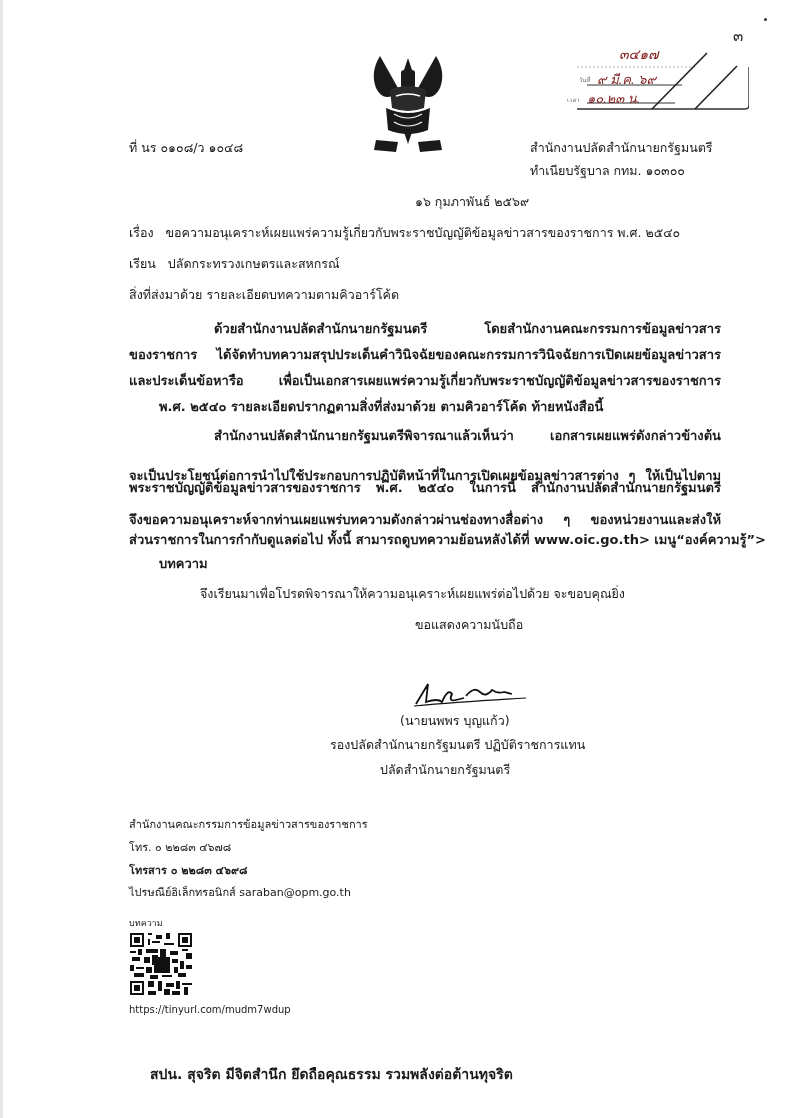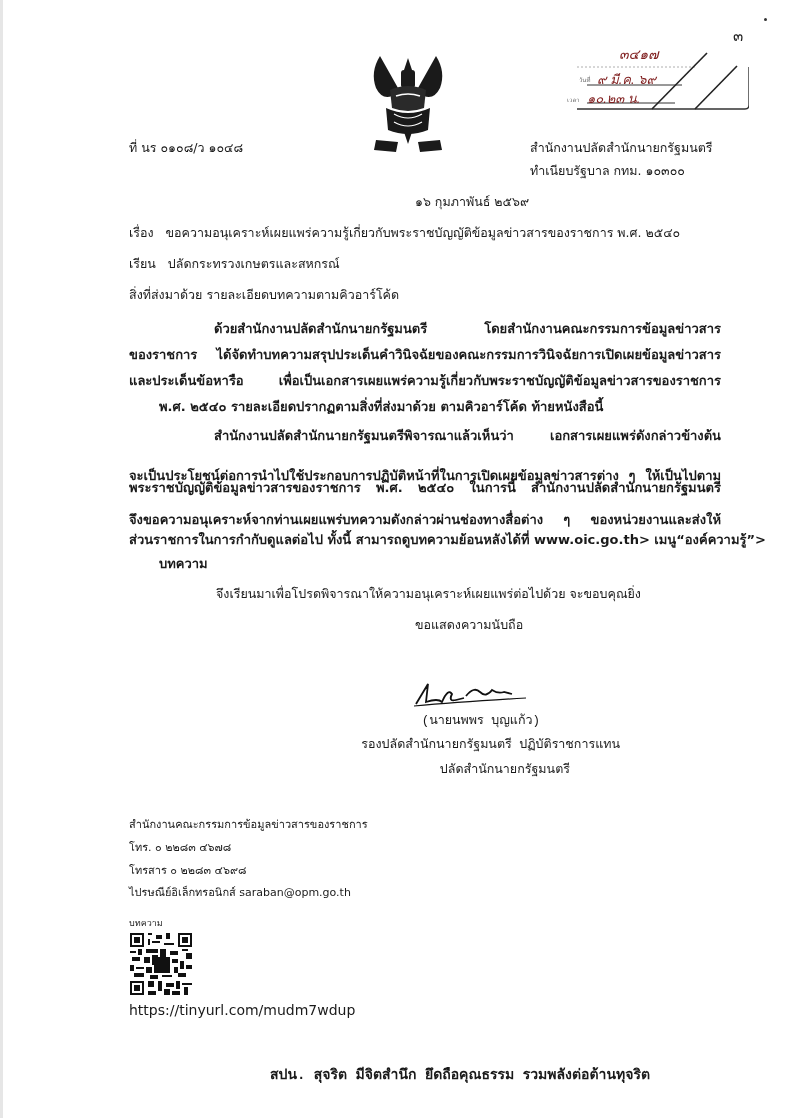--- a/index.html
+++ b/index.html
@@ -6,25 +6,25 @@
   body {
     width: 800px; height: 1118px; position: relative; overflow: hidden;
     background: #ffffff;
     font-family: "DejaVu Sans", "Liberation Sans", sans-serif;
     color: #1a1a1a;
   }
   .edge-left { position: absolute; left: 0; top: 0; width: 3px; height: 1118px; background: #e6e6e6; }
   .abs { position: absolute; white-space: nowrap; }
   .t13 { font-size: 12.5px; line-height: 16px; }
   .t12 { font-size: 11px; line-height: 16px; }
-  .t11 { font-size: 14px; line-height: 14px; }
+  .t11 { font-size: 10px; line-height: 14px; }
   .body-line { position: absolute; left: 129px; width: 592px; font-size: 13px; line-height: 16px; white-space: nowrap; text-align: justify; text-align-last: justify; font-weight: bold; }
   .body-line.last { text-align-last: left; margin-left: 30px; }
   .body-line.indent { left: 214px; width: 507px; }
-  .center { text-align: right; font-family: Liberation Mono, monospace; }
+  .center { text-align: left; }
   .handwrite { font-family: Liberation Sans, sans-serif; font-style: italic; color: #7f1d1d; }
   .page-mark { font-family: "DejaVu Sans", sans-serif; font-size: 15px; color: #222; }
   .stamp {
     position: absolute; left: 557px; top: 33px; width: 192px; height: 80px;
   }
   .qr { position: absolute; left: 130px; top: 933px; width: 62px; height: 62px; }
   .footer-motto { font-weight: bold; font-size: 14px; }
 </style>
 </head>
 <body>
@@ -90,37 +90,37 @@
 <div class="body-line" style="top:373px;">และประเด็นข้อหารือ เพื่อเป็นเอกสารเผยแพร่ความรู้เกี่ยวกับพระราชบัญญัติข้อมูลข่าวสารของราชการ</div>
 <div class="body-line last" style="top:399px;">พ.ศ. ๒๕๔๐ รายละเอียดปรากฏตามสิ่งที่ส่งมาด้วย ตามคิวอาร์โค้ด ท้ายหนังสือนี้</div>
 
 <div class="body-line indent" style="top:428px;">สำนักงานปลัดสำนักนายกรัฐมนตรีพิจารณาแล้วเห็นว่า เอกสารเผยแพร่ดังกล่าวข้างต้น</div>
 <div class="body-line" style="top:454px;margin-top:14px;">จะเป็นประโยชน์ต่อการนำไปใช้ประกอบการปฏิบัติหน้าที่ในการเปิดเผยข้อมูลข่าวสารต่าง ๆ ให้เป็นไปตาม</div>
 <div class="body-line" style="top:480px;">พระราชบัญญัติข้อมูลข่าวสารของราชการ พ.ศ. ๒๕๔๐ ในการนี้ สำนักงานปลัดสำนักนายกรัฐมนตรี</div>
 <div class="body-line" style="top:484px;margin-top:28px;">จึงขอความอนุเคราะห์จากท่านเผยแพร่บทความดังกล่าวผ่านช่องทางสื่อต่าง ๆ ของหน่วยงานและส่งให้</div>
 <div class="body-line" style="top:532px;">ส่วนราชการในการกำกับดูแลต่อไป ทั้งนี้ สามารถดูบทความย้อนหลังได้ที่ www.oic.go.th&gt;  เมนู“องค์ความรู้”&gt;</div>
 <div class="body-line last" style="top:556px;">บทความ</div>
 
-<div class="abs t13" style="left:216px; top:586px;">จึงเรียนมาเพื่อโปรดพิจารณาให้ความอนุเคราะห์เผยแพร่ต่อไปด้วย จะขอบคุณยิ่ง</div>
+<div class="abs t13" style="left:200px; top:586px;">จึงเรียนมาเพื่อโปรดพิจารณาให้ความอนุเคราะห์เผยแพร่ต่อไปด้วย จะขอบคุณยิ่ง</div>
 <div class="abs t13" style="left:415px; top:617px;">ขอแสดงความนับถือ</div>
 
 <div class="abs" style="left:408px; top:680px; width:120px; height:30px;">
   <svg width="120" height="30" viewBox="0 0 120 30">
     <path d="M8 24 L20 4 L18 22 Q30 18 34 22 Q40 8 44 14 Q40 22 48 20 L56 18" stroke="#111" stroke-width="1.8" fill="none"></path>
     <path d="M58 16 Q66 6 72 12 Q78 18 84 10 Q90 14 96 12 L104 14" stroke="#111" stroke-width="1.8" fill="none"></path>
     <path d="M6 26 Q50 22 118 18" stroke="#111" stroke-width="1.2" fill="none"></path>
   </svg>
 </div>
 <div class="abs t13 center" style="left:400px; top:713px; width:140px;">(นายนพพร บุญแก้ว)</div>
 <div class="abs t13 center" style="left:330px; top:737px; width:290px;">รองปลัดสำนักนายกรัฐมนตรี ปฏิบัติราชการแทน</div>
 <div class="abs t13 center" style="left:380px; top:762px; width:190px;">ปลัดสำนักนายกรัฐมนตรี</div>
 
 <div class="abs t12" style="left:129px; top:817px;">สำนักงานคณะกรรมการข้อมูลข่าวสารของราชการ</div>
 <div class="abs t12" style="left:129px; top:840px;">โทร. ๐ ๒๒๘๓ ๔๖๗๘</div>
-<div class="abs t12" style="left:129px; top:863px;">โทรสาร ๐ ๒๒๘๓ ๔๖๙๘</div>
+<div class="abs t12" style="left:129px; top:863px;font-weight:bold;">โทรสาร ๐ ๒๒๘๓ ๔๖๙๘</div>
 <div class="abs t12" style="left:129px; top:885px;">ไปรษณีย์อิเล็กทรอนิกส์ saraban@opm.go.th</div>
 
 <div class="abs" style="left:129px; top:917px; font-size:9px; line-height:12px;">บทความ</div>
 <div class="qr">
   <svg width="62" height="62" viewBox="0 0 31 31" shape-rendering="crispEdges">
     <rect width="31" height="31" fill="#fff"></rect>
     <rect x="0" y="0" width="7" height="7" fill="#111"></rect>
       <rect x="1" y="1" width="5" height="5" fill="#fff"></rect>
       <rect x="2" y="2" width="3" height="3" fill="#111"></rect>
     <rect x="24" y="0" width="7" height="7" fill="#111"></rect>

